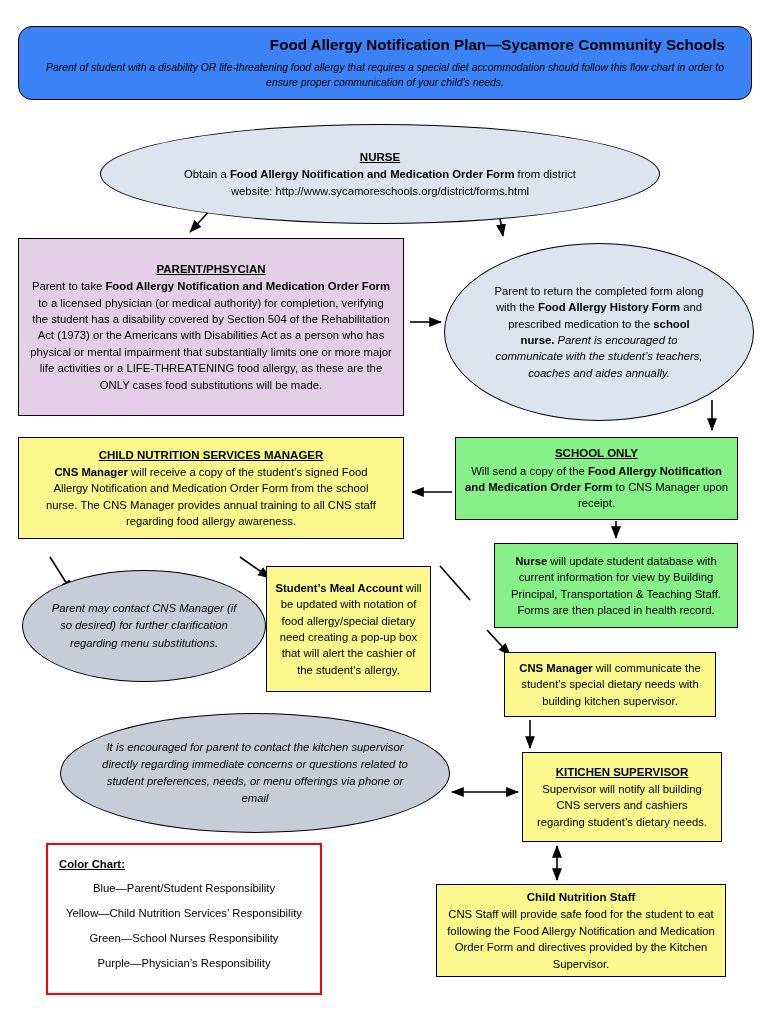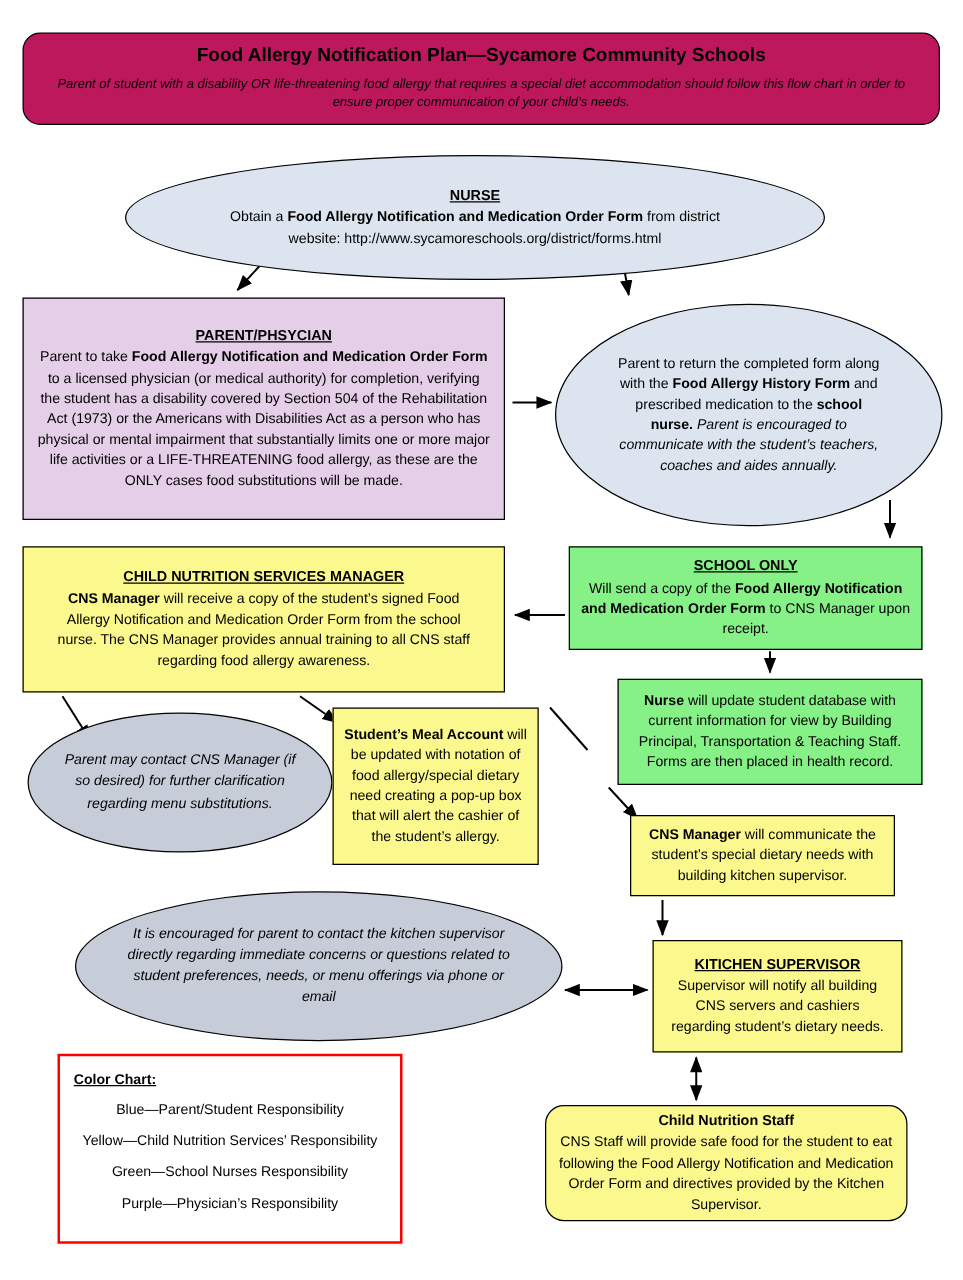--- a/index.html
+++ b/index.html
@@ -30,21 +30,22 @@
   .rect {
     border: 1.3px solid #000;
   }
   .ellipse {
     border: 1.3px solid #000;
     border-radius: 50%;
   }
   .title-card {
     border: 1.4px solid #000;
     border-radius: 14px;
-    background: #be185d;
+    background: #3b82f6;
+    align-items: flex-end;
   }
   .hdr {
     font-weight: bold;
     text-decoration: underline;
     font-size: 11.5px;
     line-height: 1.42;
     margin-bottom: 1px;
   }
   .hdr-plain {
     font-weight: bold;
@@ -85,29 +86,29 @@
   .fill-blue   { background: #dce4f0; }
   .fill-grey   { background: #c6ccd8; }
   .fill-purple { background: #e5cee8; }
   .fill-yellow { background: #fbf88e; }
   .fill-green  { background: #86f186; }
 
   
   #n-parent        { left: 100px; top: 124px; width: 560px; height: 100px; padding: 0 70px; }
   #n-physician     { left: 18px;  top: 238px; width: 386px; height: 178px; padding: 0 10px; }
   #n-return        { left: 444px; top: 243px; width: 310px; height: 178px; padding: 0 46px; }
-  #n-cnsmgr        { left: 18px;  top: 437px; width: 386px; height: 117px; padding: 0 20px; }
+  #n-cnsmgr        { left: 18px;  top: 437px; width: 386px; height: 102px; padding: 0 20px; }
   #n-nurse         { left: 455px; top: 437px; width: 283px; height: 83px;  padding: 0 8px; }
   #n-nurseupdate   { left: 494px; top: 543px; width: 244px; height: 85px;  padding: 0 7px; }
   #n-parentcontact { left: 22px;  top: 570px; width: 244px; height: 112px; padding: 0 26px; }
   #n-meal          { left: 266px; top: 566px; width: 165px; height: 126px; padding: 0 8px; }
   #n-cnscomm       { left: 504px; top: 652px; width: 212px; height: 65px;  padding: 0 8px; }
   #n-kitchencontact{ left: 60px;  top: 713px; width: 390px; height: 120px; padding: 0 34px; }
   #n-kitchensup    { left: 522px; top: 752px; width: 200px; height: 90px;  padding: 0 8px; }
-  #n-cnsstaff      { left: 436px; top: 884px; width: 290px; height: 93px;  padding: 0 8px; border-radius: 15px; }
+  #n-cnsstaff      { left: 436px; top: 884px; width: 290px; height: 93px;  padding: 0 8px; }
 
   
   #legend {
     position: absolute;
     left: 46px; top: 843px; width: 276px; height: 152px;
     border: 2.6px solid #ff0000;
     background: #ffffff;
     box-sizing: border-box;
     padding: 13px 11px 0 11px;
     text-align: left;

